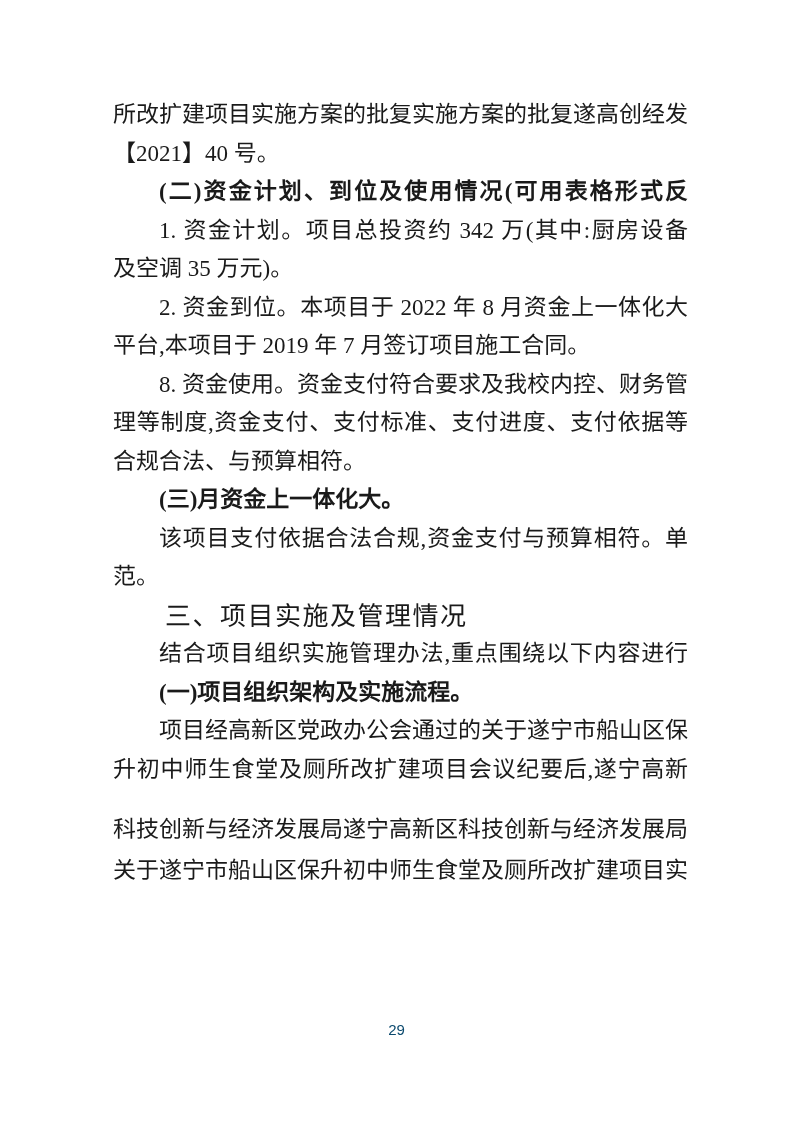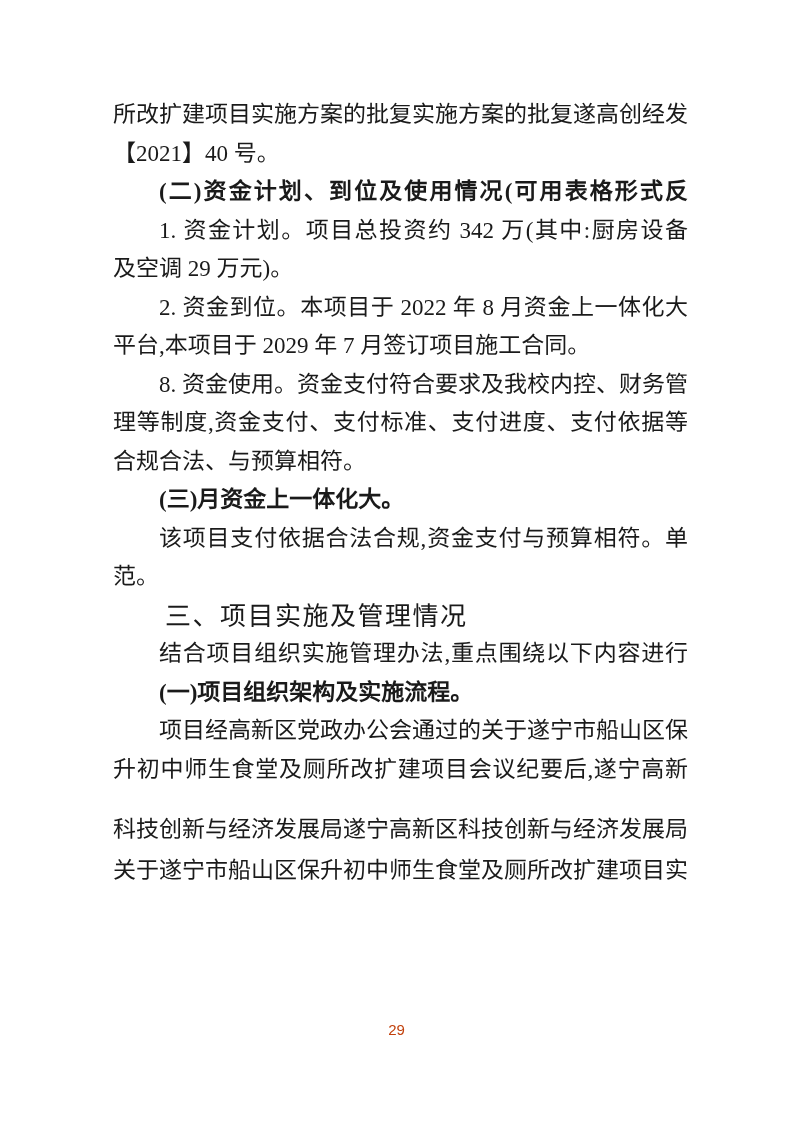--- a/index.html
+++ b/index.html
@@ -51,35 +51,35 @@
     letter-spacing: 1.5px;
   }
   .page-number {
     position: absolute;
     top: 1021px;
     left: 0;
     width: 100%;
     text-align: center;
     font-family: "Liberation Sans", "DejaVu Sans", sans-serif;
     font-size: 15px;
-    color: #c2410c;
+    color: #0c4a6e;
   }
 </style>
 </head>
 <body>
 
 <div class="page">
   <div class="content">
       <div class="line justify">所改扩建项目实施方案的批复实施方案的批复遂高创经发</div>
       <div class="line">【2021】40 号。</div>
       <div class="line heading-bold indent justify">(二)资金计划、到位及使用情况(可用表格形式反映)。</div>
       <div class="line indent justify">1. 资金计划。项目总投资约 342 万(其中:厨房设备</div>
-      <div class="line">及空调 29 万元)。</div>
+      <div class="line">及空调 35 万元)。</div>
       <div class="line indent justify">2. 资金到位。本项目于 2022 年 8 月资金上一体化大</div>
-      <div class="line">平台,本项目于 2029 年 7 月签订项目施工合同。</div>
+      <div class="line">平台,本项目于 2019 年 7 月签订项目施工合同。</div>
       <div class="line indent justify">8. 资金使用。资金支付符合要求及我校内控、财务管</div>
       <div class="line justify">理等制度,资金支付、支付标准、支付进度、支付依据等是</div>
       <div class="line">合规合法、与预算相符。</div>
       <div class="line heading-bold indent">(三)月资金上一体化大。</div>
       <div class="line indent justify">该项目支付依据合法合规,资金支付与预算相符。单位</div>
       <div class="line">范。</div>
       <div class="line heading-hei indent">三、项目实施及管理情况</div>
       <div class="line indent justify">结合项目组织实施管理办法,重点围绕以下内容进行分</div>
       <div class="line heading-bold indent">(一)项目组织架构及实施流程。</div>
       <div class="line indent justify">项目经高新区党政办公会通过的关于遂宁市船山区保</div>

